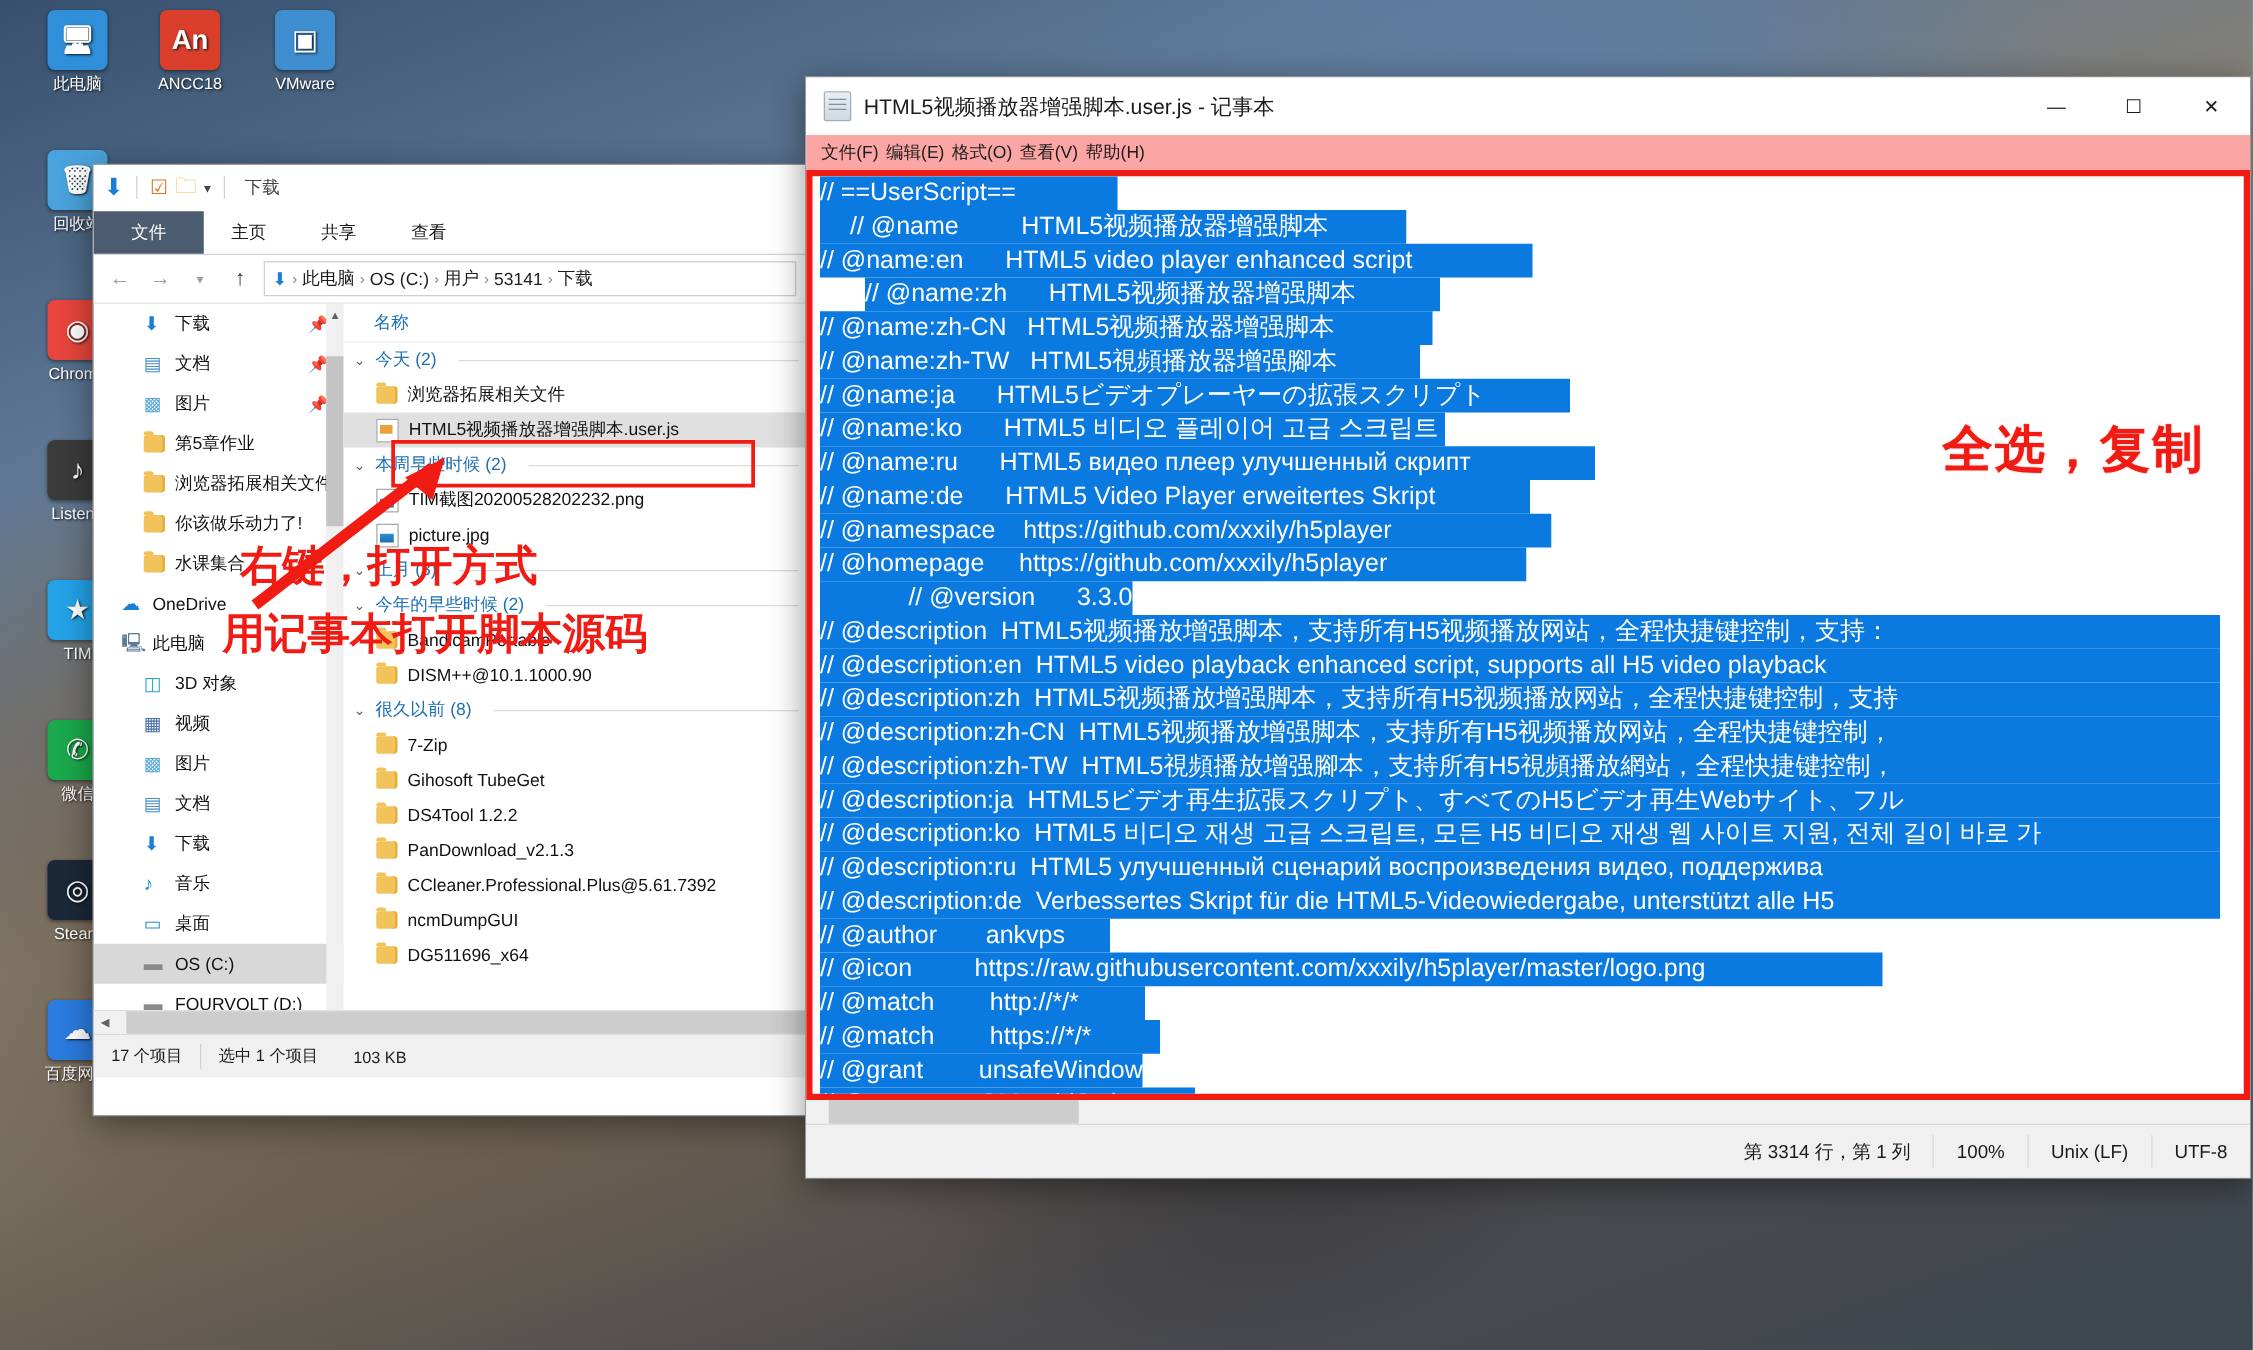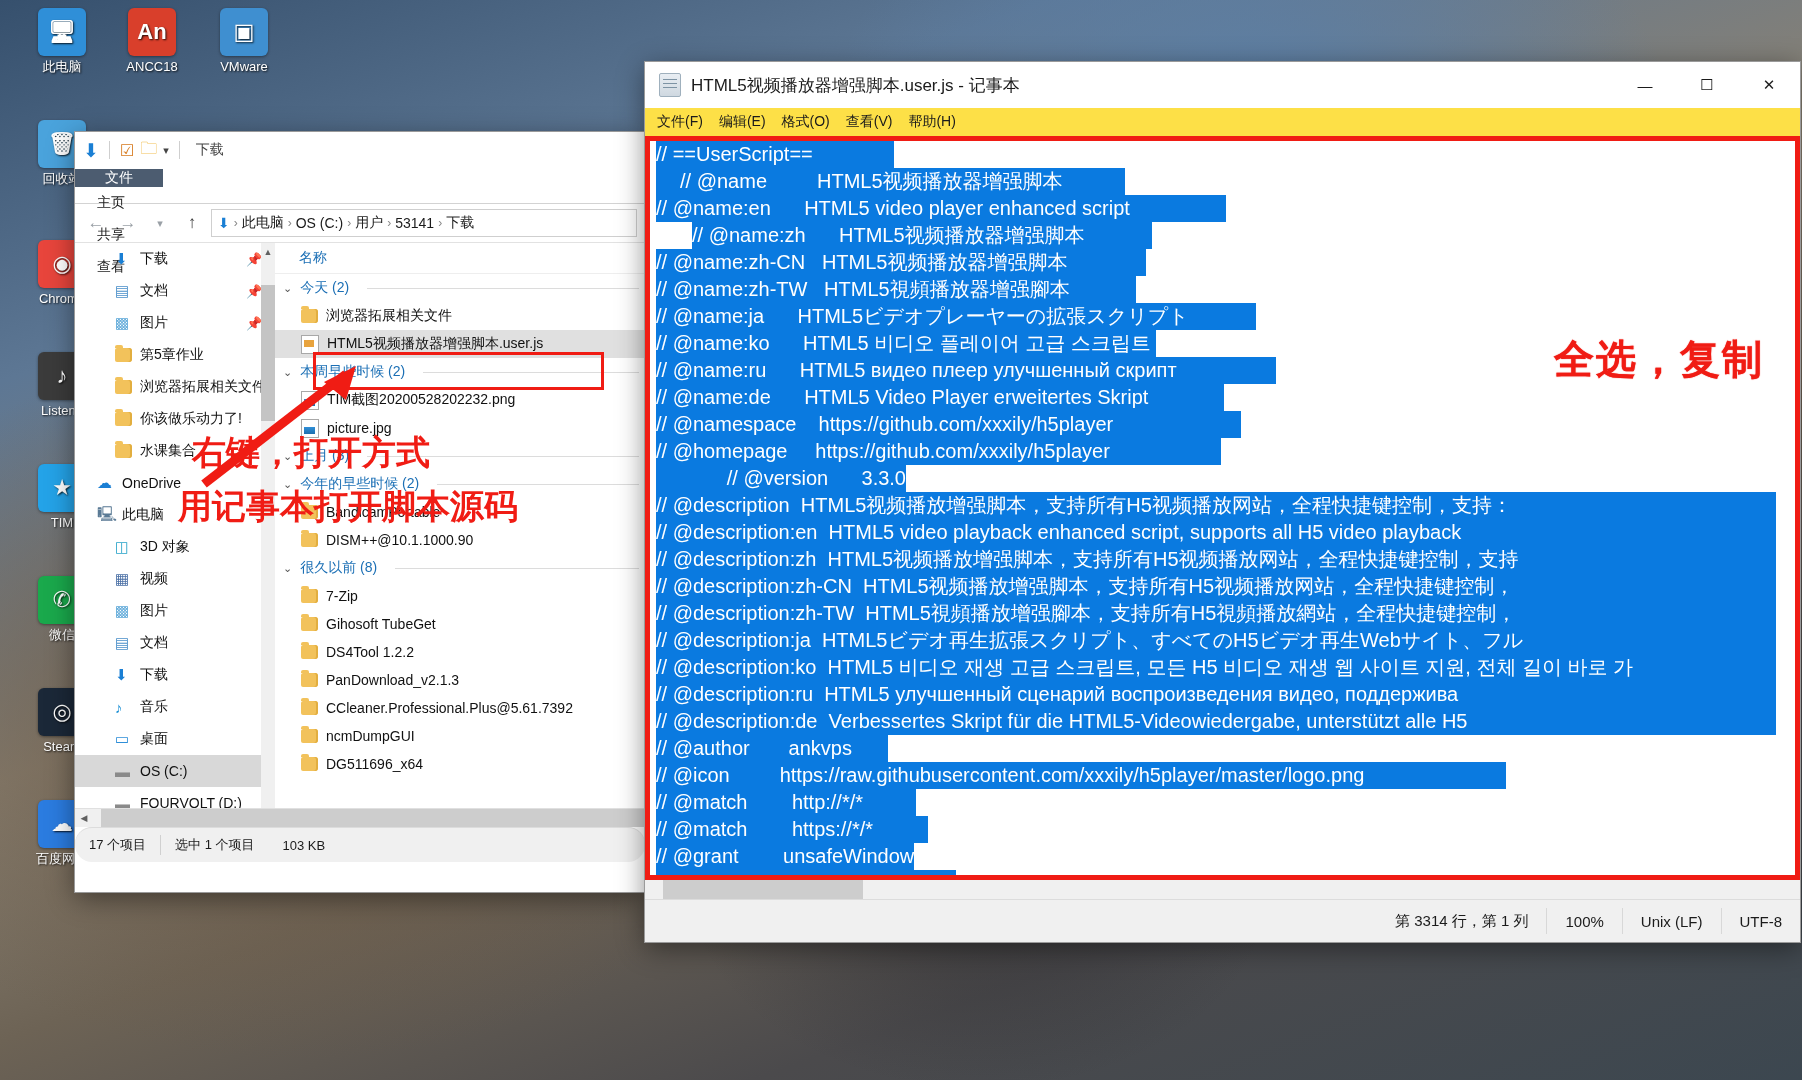--- a/index.html
+++ b/index.html
@@ -33,21 +33,21 @@
 
   
   .window{position:absolute;background:#fff;box-shadow:0 0 0 1px #9a9a9a, 0 6px 26px rgba(0,0,0,.45);}
 
   
   #explorer{left:75px;top:132px;width:570px;height:760px;}
   #exp-qat{height:36px;background:#fff;display:flex;align-items:center;padding:0 8px;gap:6px;
            border-bottom:1px solid #fff;}
   #exp-qat .sep{width:1px;height:18px;background:#cfcfcf;margin:0 4px;}
   #exp-qat .qtitle{font-size:14px;color:#444;margin-left:6px;}
-  #exp-ribbon{height:34px;background:#fff;display:flex;align-items:flex-start;border-bottom:1px solid #d3d3d3;flex-direction:column;}
+  #exp-ribbon{height:34px;background:#fff;display:flex;align-items:center;border-bottom:1px solid #d3d3d3;}
   .rtab{padding:7px 22px;font-size:14px;color:#1b1b1b;cursor:default;}
   .rtab.file{background:#4c5c70;color:#fff;height:34px;display:flex;align-items:center;padding:0 30px;}
   #exp-addr{height:38px;display:flex;align-items:center;gap:6px;padding:0 8px;background:#fff;}
   .navbtn{width:26px;height:26px;display:flex;align-items:center;justify-content:center;color:#9aa0a6;font-size:17px;}
   .navbtn.active{color:#3a3a3a;}
   #crumbbox{flex:1;height:26px;border:1px solid #cfcfcf;background:#fff;display:flex;align-items:center;
             padding:0 6px;gap:4px;font-size:14px;color:#1b1b1b;overflow:hidden;}
   .crumb-sep{color:#888;font-size:12px;}
   #exp-body{display:flex;height:565px;border-top:1px solid #e2e2e2;}
   #exp-tree{width:200px;overflow:hidden;position:relative;border-right:0;}
@@ -73,34 +73,34 @@
   .jsicon{width:16px;height:17px;background:#fff;border:1px solid #a8a8a8;position:relative;flex:none;}
   .jsicon:after{content:"";position:absolute;left:2px;top:4px;width:10px;height:7px;background:#e8a33d;}
   .imgicon{width:16px;height:17px;background:#fff;border:1px solid #a8a8a8;position:relative;flex:none;}
   .imgicon:after{content:"";position:absolute;left:2px;top:7px;width:11px;height:7px;
                  background:linear-gradient(#2f8fd8,#1f6fae);}
   #exp-hscroll{height:18px;background:#f0f0f0;display:flex;align-items:center;border-top:1px solid #e0e0e0;}
   .hs-btn{width:18px;text-align:center;font-size:9px;color:#606060;}
   .hs-track{flex:1;height:18px;background:#f0f0f0;position:relative;}
   .hs-thumb{position:absolute;left:8px;top:0;height:18px;width:560px;background:#cdcdcd;}
   #exp-status{height:34px;background:#f0f0f0;border-top:1px solid #dcdcdc;display:flex;align-items:center;
-              font-size:13px;color:#1b1b1b;border-radius:17px;}
+              font-size:13px;color:#1b1b1b;}
   #exp-status .cell{padding:0 14px;}
   #exp-status .div{width:1px;height:20px;background:#d0d0d0;}
 
   
   #notepad{left:645px;top:62px;width:1155px;height:880px;}
   #np-title{height:46px;display:flex;align-items:center;padding-left:14px;font-size:17px;color:#1b1b1b;background:#fff;}
   #np-titleicon{width:20px;height:22px;margin-right:10px;background:linear-gradient(#e9eef3,#cfd8e0);
                 border:1px solid #9fb0bd;border-radius:2px;position:relative;flex:none;}
   #np-titleicon:after{content:"";position:absolute;left:3px;top:5px;right:3px;height:1px;background:#7d93a4;
                       box-shadow:0 4px 0 #7d93a4,0 8px 0 #7d93a4;}
   #np-winbtns{margin-left:auto;display:flex;}
   .wbtn{width:62px;height:46px;display:flex;align-items:center;justify-content:center;font-size:15px;color:#1b1b1b;}
-  #np-menu{height:28px;display:flex;align-items:center;padding-left:12px;gap:16px;font-size:14px;color:#1b1b1b;background:#fde047;}
+  #np-menu{height:28px;display:flex;align-items:center;padding-left:12px;gap:6px;font-size:14px;color:#1b1b1b;background:#fca5a5;}
   #np-text{position:absolute;left:0;right:0;top:74px;bottom:62px;overflow:hidden;background:#fff;
            border:5px solid #f01c14;box-sizing:border-box;}
   .line{height:27px;line-height:27px;font-size:20px;color:#1b1b1b;white-space:pre;padding-left:6px;}
   .line span.hl{background:#0a7ae0;color:#fff;}
   #np-note{position:absolute;right:36px;top:270px;font-size:40px;color:#f01c14;font-weight:bold;letter-spacing:2px;
            text-shadow:0 0 1px #f01c14;}
   #np-hscroll{position:absolute;left:0;right:0;bottom:42px;height:20px;background:#f0f0f0;display:flex;align-items:center;}
   #np-hthumb{position:absolute;left:18px;top:0;height:20px;width:200px;background:#cdcdcd;}
   #np-status{position:absolute;left:0;right:0;bottom:0;height:42px;background:#f0f0f0;border-top:1px solid #dcdcdc;
              display:flex;align-items:center;justify-content:flex-end;font-size:15px;color:#1b1b1b;}

